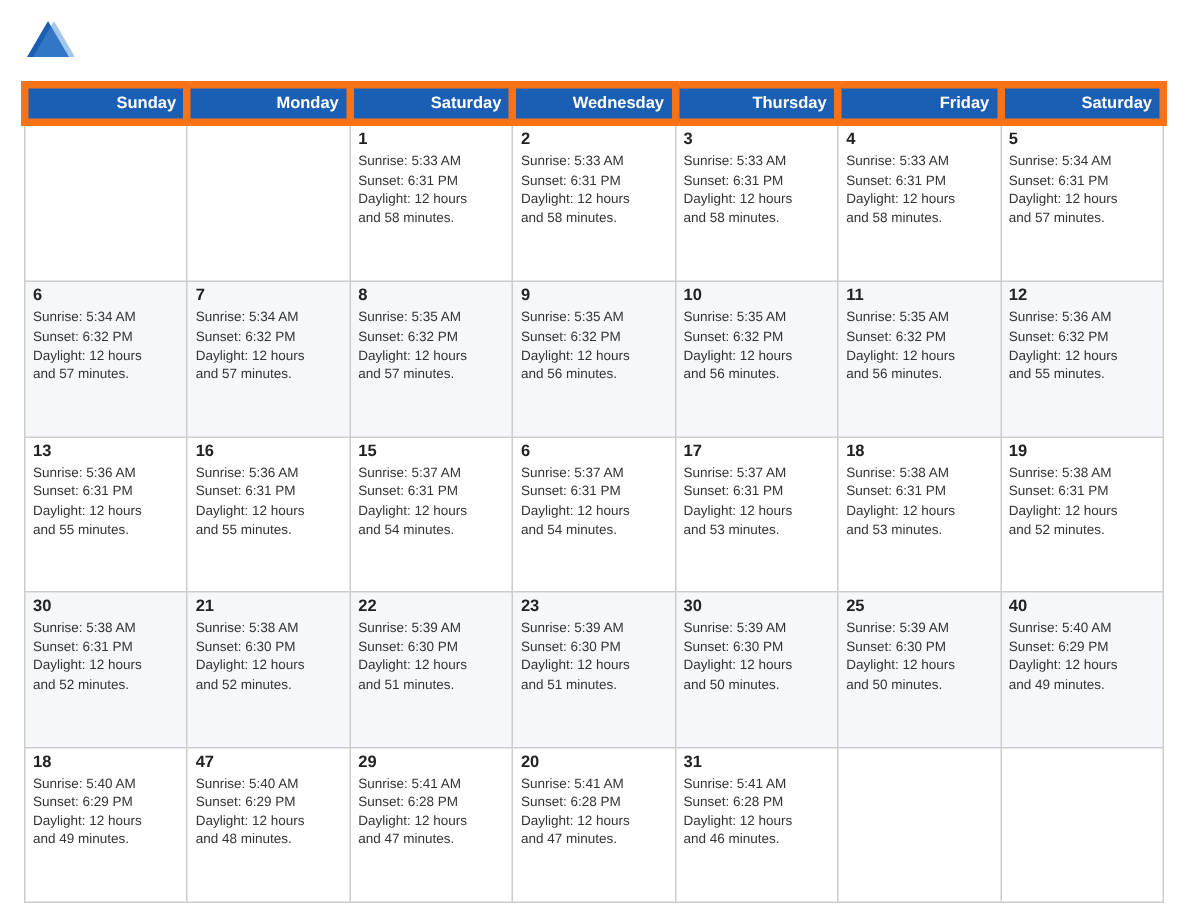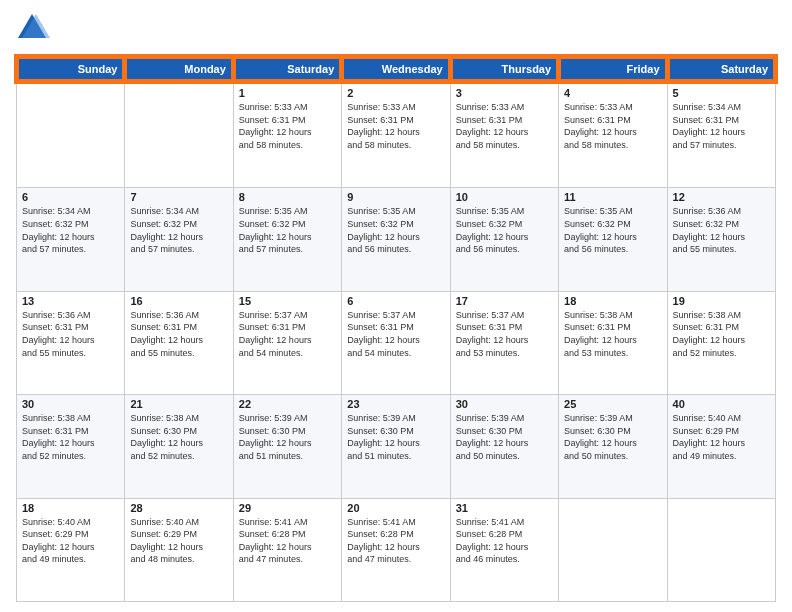--- a/index.html
+++ b/index.html
@@ -328,21 +328,21 @@
         </tr>
         <tr>
           <td>
             <span class="day-num">18</span>
             <div class="day-info" style="white-space: pre-line;">Sunrise: 5:40 AM
 Sunset: 6:29 PM
 Daylight: 12 hours
 and 49 minutes.</div>
           </td>
           <td>
-            <span class="day-num">28</span>
+            <span class="day-num">47</span>
             <div class="day-info" style="white-space: pre-line;">Sunrise: 5:40 AM
 Sunset: 6:29 PM
 Daylight: 12 hours
 and 48 minutes.</div>
           </td>
           <td>
             <span class="day-num">29</span>
             <div class="day-info" style="white-space: pre-line;">Sunrise: 5:41 AM
 Sunset: 6:28 PM
 Daylight: 12 hours

